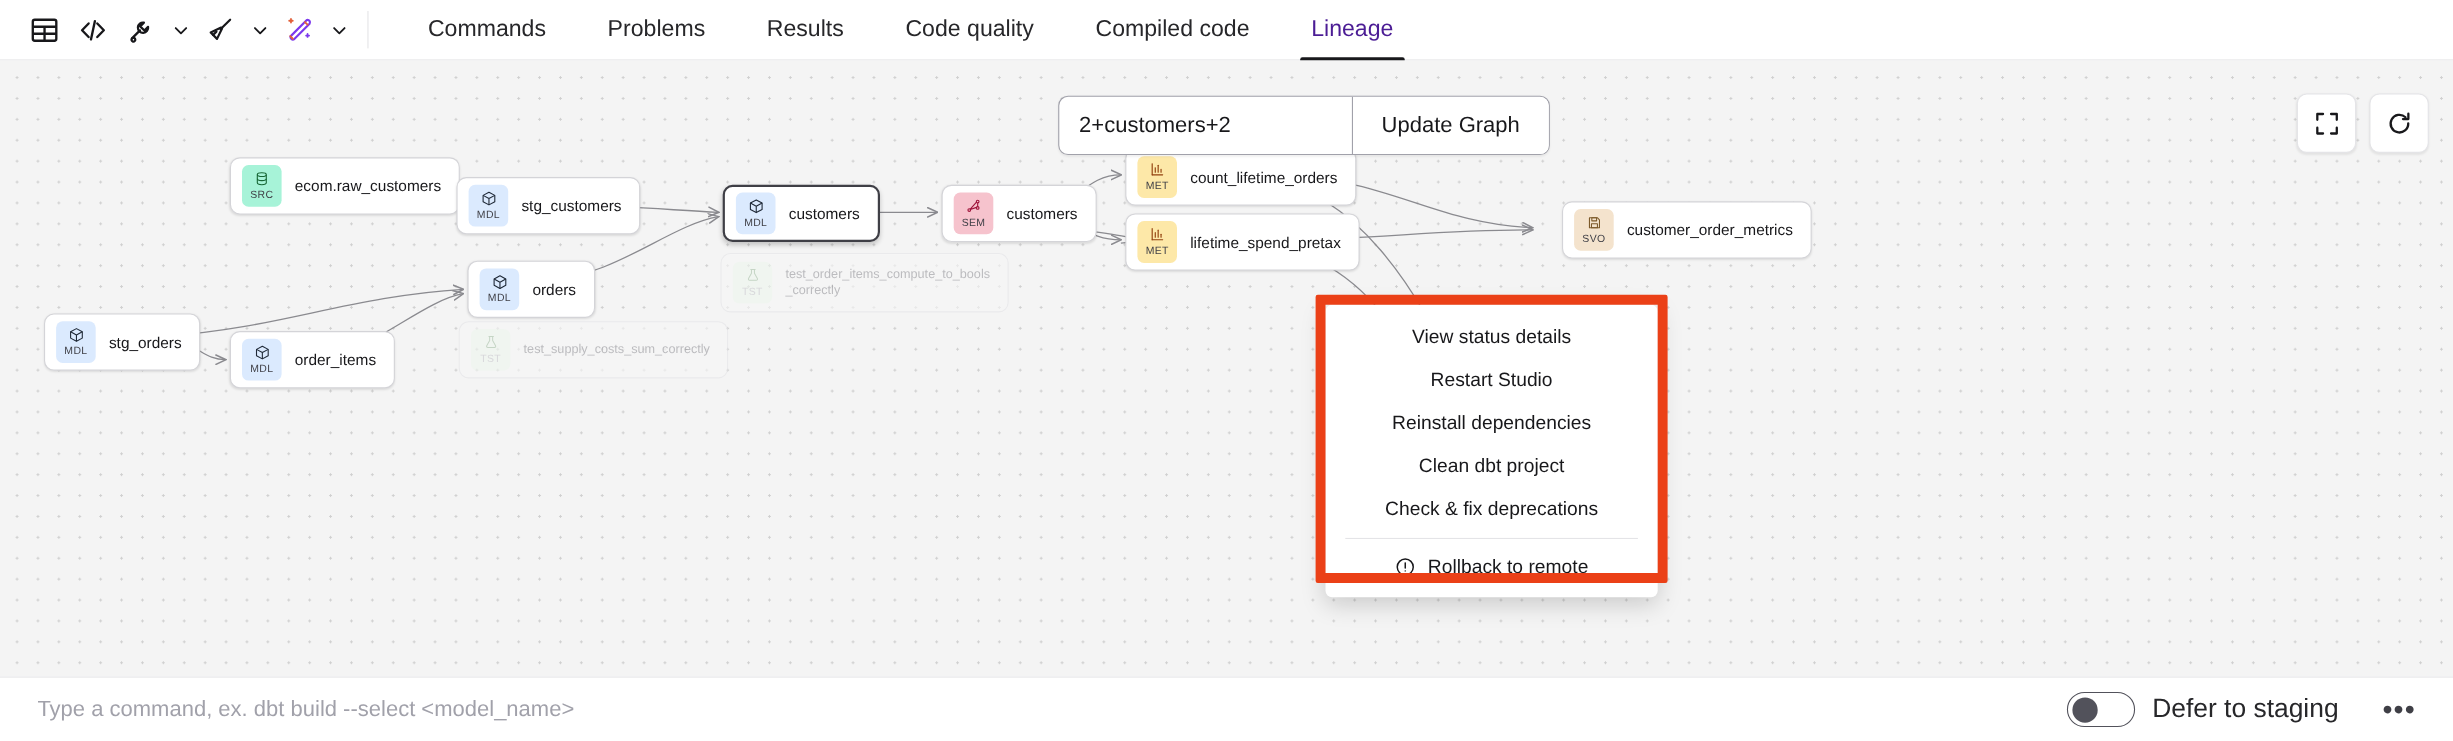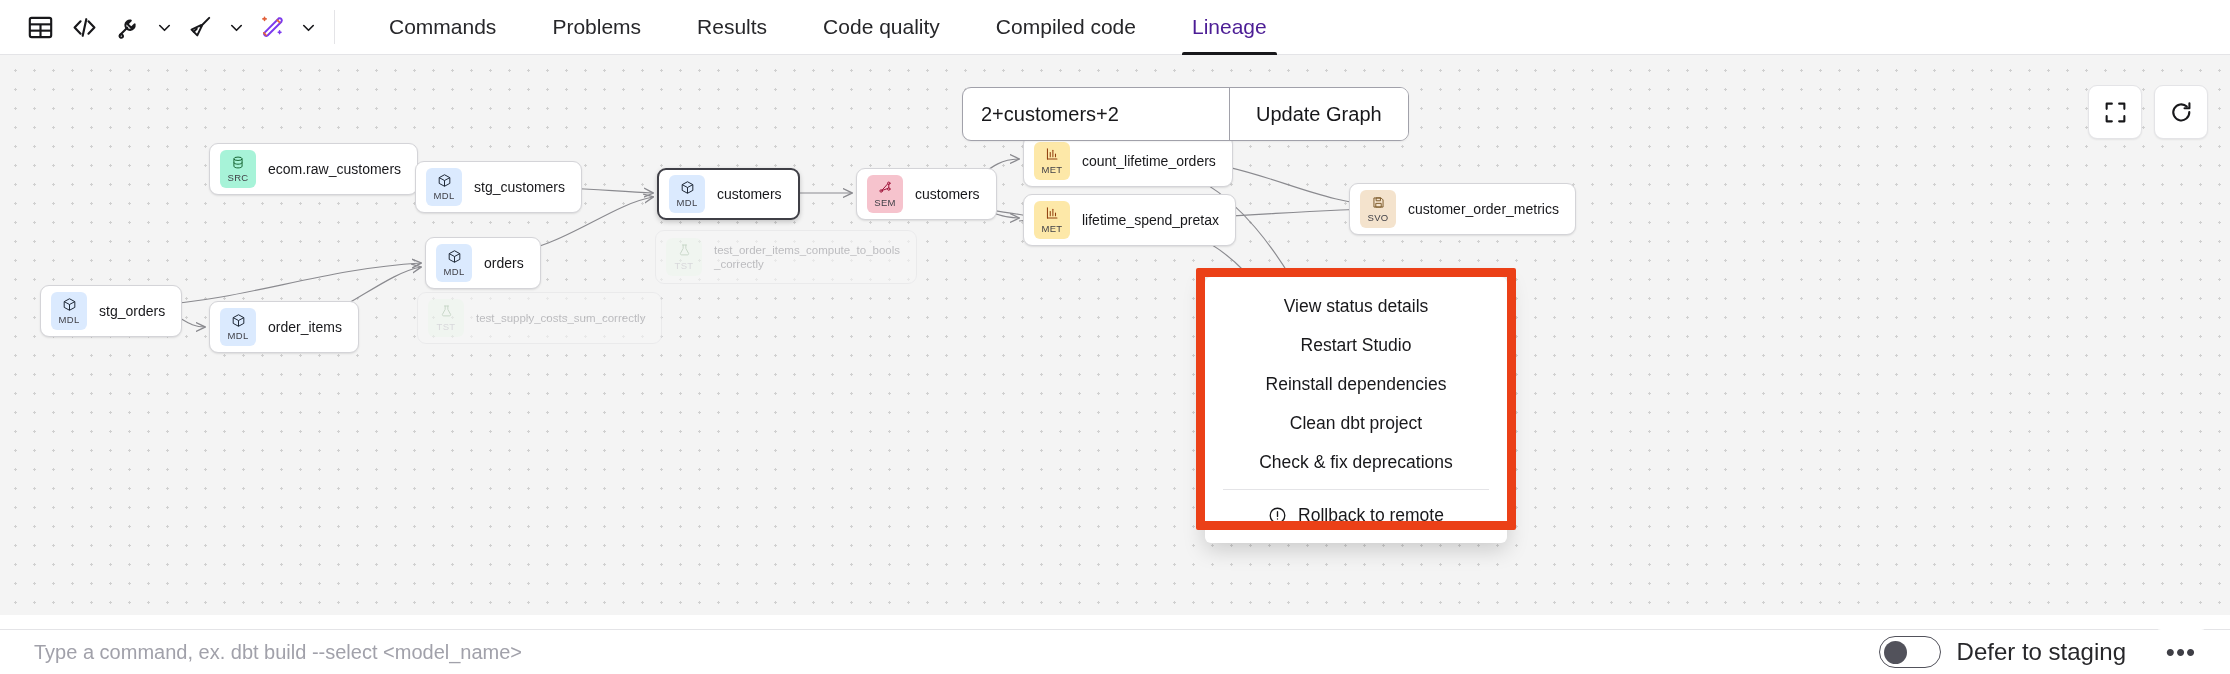--- a/index.html
+++ b/index.html
@@ -144,21 +144,21 @@
   }
   .ctx-item {
     display: flex; align-items: center; gap: 11px;
     padding: 0 22px; height: 39px;
     font-size: 17.5px; color: #18181b; cursor: pointer; white-space: nowrap; justify-content: center;
   }
   .ctx-sep { height: 1px; background: #e4e4e7; margin: 7px 18px 6px 18px; }
 
   
   .bottombar {
-    position: absolute; left: 0; bottom: 0; width: 2230px; height: 45px;
+    position: absolute; left: 0; bottom: 0; width: 2230px; height: 59px;
     background: #fff; border-top: 1px solid #e4e4e7;
     display: flex; align-items: center;
   }
   .cmd-input {
     flex: 1; border: none; outline: none; background: transparent;
     font-size: 20px; color: #18181b; padding-left: 34px;
     font-family: "Liberation Sans", sans-serif;
   }
   .cmd-input::placeholder { color: #a1a1aa; }
   .defer-wrap { display: flex; align-items: center; gap: 16px; padding-right: 28px; }
@@ -455,21 +455,21 @@
               <line x1="9.0" y1="16.5" x2="9.0" y2="9.5"></line>
               <line x1="13.5" y1="16.5" x2="13.5" y2="5.5"></line>
               <line x1="18.0" y1="16.5" x2="18.0" y2="12.0"></line>
             </svg>
           </span>
         <span class="code">MET</span>
       </span>
       <span class="node-label">lifetime_spend_pretax</span>
     </div>
 
-    <div class="node" style="left:1349px; top:128px;">
+    <div class="node" style="left:1420px; top:128px;">
       <span class="badge b-svo">
         <span class="glyph">
             <svg width="13" height="13" viewBox="0 0 24 24" fill="none" stroke="#7c5a2a" stroke-width="1.8" stroke-linejoin="round">
               <path d="M3.6 3.6h13.2l3.6 3.6v13.2H3.6z"></path>
               <path d="M7.6 3.6h8v5.2h-8z"></path>
               <path d="M7.0 13.6h10v6.8h-10z"></path>
             </svg>
           </span>
         <span class="code">SVO</span>
       </span>

